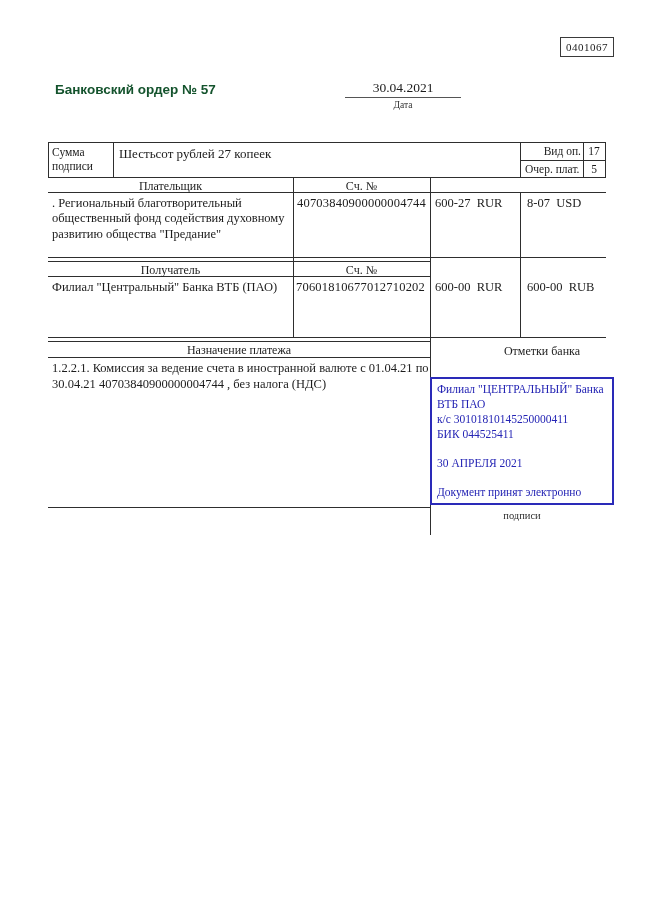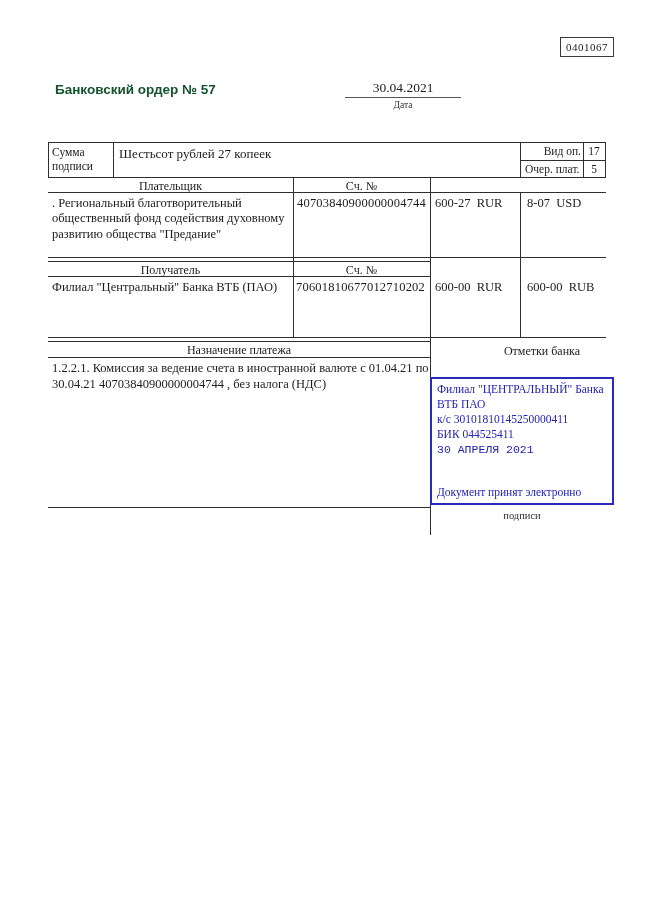--- a/index.html
+++ b/index.html
@@ -39,21 +39,21 @@
   .num{letter-spacing:0.2px;}
 
   .stamp{
     position:absolute;left:430px;top:377px;width:184px;height:128px;
     border:2px solid #2a2ab8;
     color:#2424b4;
     font-size:11.5px;line-height:15px;
     padding:3px 5px;
     box-sizing:border-box;
   }
-  .stamp .stamp-date{font-family:Liberation Mono, monospace;}
+  .stamp .stamp-date{margin-top:14px;}
   .stamp .stamp-footer{position:absolute;left:5px;bottom:3px;}
   .signatures{position:absolute;left:430px;top:510px;width:184px;text-align:center;font-size:10.5px;color:#2c2c2c;}
 </style>
 </head>
 <body>
 
 <div class="page">
 
   <div class="form-code-box">
     <span>0401067</span>

